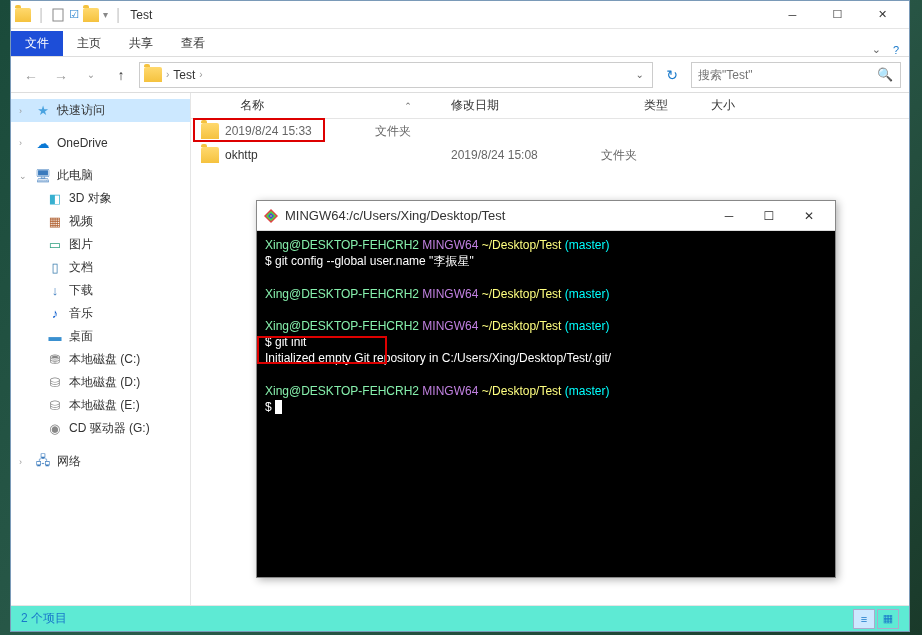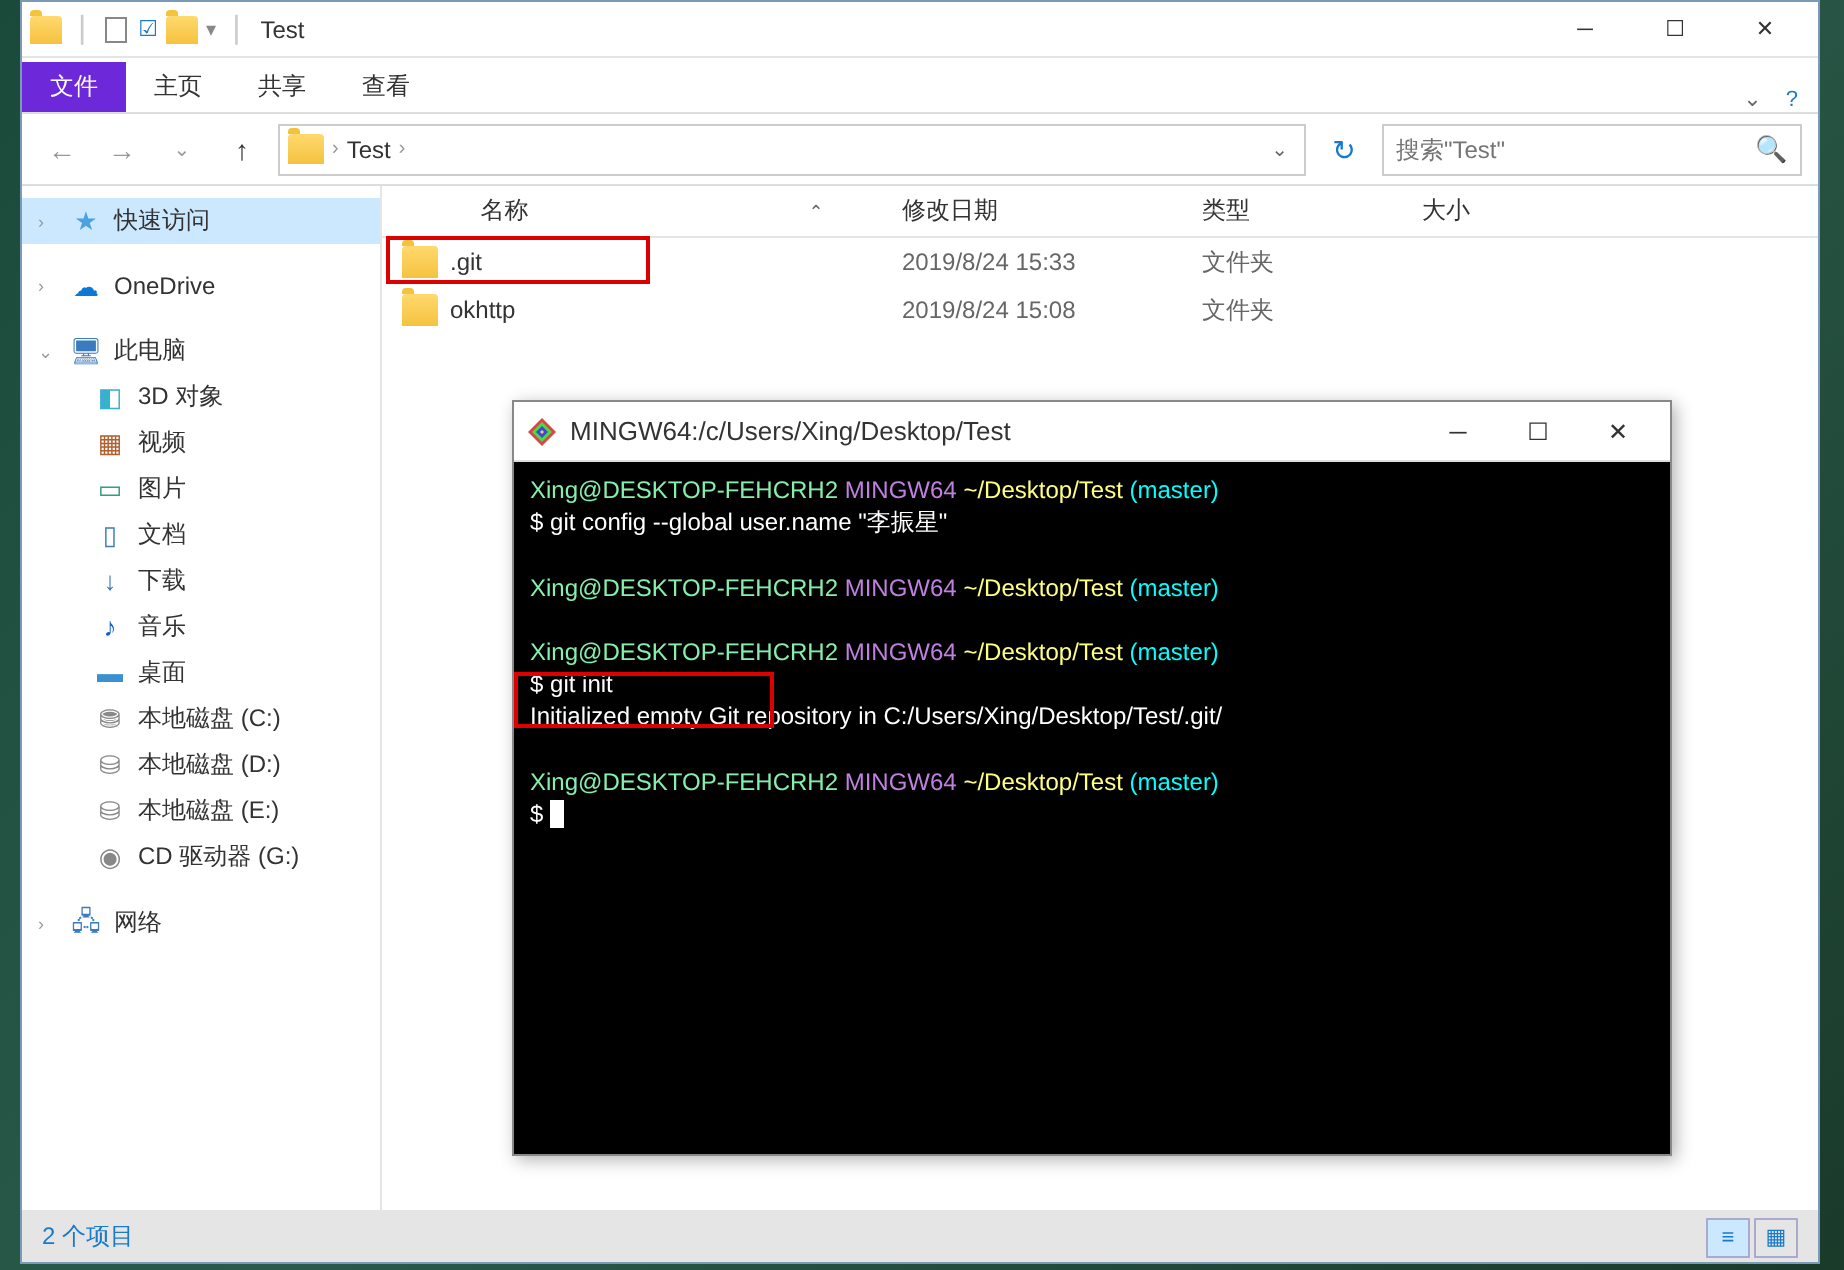--- a/index.html
+++ b/index.html
@@ -11,21 +11,21 @@
 .titlebar-icons { display: flex; align-items: center; gap: 4px; }
 .folder-icon-small { width: 16px; height: 14px; background: linear-gradient(#ffd96e, #f5c23e); border-radius: 2px 2px 0 0; position: relative; }
 .folder-icon-small::before { content: ''; position: absolute; top: -3px; left: 0; width: 6px; height: 3px; background: #f5c23e; border-radius: 2px 2px 0 0; }
 .sep { color: #ccc; margin: 0 4px; }
 .title-text { font-size: 12px; color: #333; margin-left: 6px; }
 .win-controls { margin-left: auto; display: flex; }
 .win-btn { width: 45px; height: 28px; display: flex; align-items: center; justify-content: center; font-size: 11px; color: #333; cursor: pointer; }
 
 .ribbon { height: 28px; background: #fff; display: flex; align-items: flex-end; border-bottom: 1px solid #ddd; }
 .ribbon-tab { padding: 4px 14px; font-size: 12px; color: #333; cursor: pointer; }
-.ribbon-tab.active { background: #6d28d9; color: #fff; }
+.ribbon-tab.active { background: #1d4ed8; color: #fff; }
 .ribbon-help { margin-left: auto; display: flex; align-items: center; padding: 0 10px; gap: 12px; }
 .ribbon-help span { font-size: 11px; color: #666; cursor: pointer; }
 
 .nav-bar { height: 36px; background: #fff; display: flex; align-items: center; padding: 4px 8px; gap: 6px; border-bottom: 1px solid #ddd; }
 .nav-arrow { width: 24px; height: 24px; display: flex; align-items: center; justify-content: center; color: #999; font-size: 14px; cursor: pointer; }
 .nav-arrow.enabled { color: #333; }
 .breadcrumb { flex: 1; height: 26px; border: 1px solid #ccc; display: flex; align-items: center; padding: 0 4px; gap: 4px; }
 .breadcrumb .folder-icon-small { width: 18px; height: 15px; }
 .breadcrumb-text { font-size: 12px; color: #333; }
 .breadcrumb-sep { color: #999; font-size: 10px; }
@@ -44,33 +44,33 @@
 .sb-icon { width: 16px; height: 16px; display: flex; align-items: center; justify-content: center; font-size: 13px; }
 .sidebar-item.header { padding-left: 12px; font-weight: normal; }
 .tree-chev { position: absolute; left: 8px; color: #999; font-size: 9px; }
 .sidebar-item.header { position: relative; padding-left: 24px; }
 
 .file-list { flex: 1; background: #fff; position: relative; }
 .list-header { display: flex; border-bottom: 1px solid #e5e5e5; height: 26px; align-items: center; padding-left: 10px; }
 .list-header-col { font-size: 12px; color: #333; cursor: pointer; }
 .col-name { width: 250px; text-align: center; }
 .col-date { width: 150px; }
-.col-type { width: 110px; }
+.col-type { width: 110px; text-align: center; }
 .col-size { width: 80px; }
 .sort-indicator { color: #666; font-size: 9px; margin-left: 140px; }
 
 .file-row { display: flex; align-items: center; height: 24px; padding-left: 10px; font-size: 12px; color: #333; cursor: pointer; }
 .file-row .file-icon { width: 18px; height: 16px; margin-right: 6px; }
 .file-row .fname { width: 226px; }
 .file-row .fdate { width: 150px; color: #666; }
 .file-row .ftype { width: 110px; color: #666; }
 
 .highlight-box { position: absolute; border: 2px solid #d00; pointer-events: none; }
 
-.status-bar { height: 26px; background: #e5e5e5; border-top: 1px solid #e5e5e5; display: flex; align-items: center; padding: 0 10px; font-size: 12px; color: #1979ca; gap: 28px; }
+.status-bar { height: 26px; background: #5eead4; border-top: 1px solid #e5e5e5; display: flex; align-items: center; padding: 0 10px; font-size: 12px; color: #1979ca; gap: 28px; }
 .view-toggles { margin-left: auto; display: flex; gap: 2px; }
 .view-toggle { width: 22px; height: 20px; border: 1px solid #aac; display: flex; align-items: center; justify-content: center; font-size: 11px; cursor: pointer; }
 .view-toggle.active { background: #cce8ff; }
 
 
 .terminal-window { position: absolute; top: 200px; left: 256px; width: 580px; height: 378px; background: #fff; border: 1px solid #888; display: flex; flex-direction: column; box-shadow: 2px 2px 8px rgba(0,0,0,0.3); }
 .term-titlebar { height: 30px; background: #fff; display: flex; align-items: center; padding: 0 6px; border-bottom: 1px solid #ddd; }
 .term-logo { width: 16px; height: 16px; margin-right: 6px; }
 .term-title { font-size: 13px; color: #333; flex: 1; }
 .term-controls { display: flex; }
@@ -234,21 +234,20 @@
 
     <div class="file-list">
       <div class="list-header">
         <div class="list-header-col col-name"><span>名称</span><span class="sort-indicator">⌃</span></div>
         <div class="list-header-col col-date">修改日期</div>
         <div class="list-header-col col-type">类型</div>
         <div class="list-header-col col-size">大小</div>
       </div>
       <div class="file-row">
         <div class="file-icon folder-icon-small"></div>
-        <span class="fname">.git</span>
         <span class="fdate">2019/8/24 15:33</span>
         <span class="ftype">文件夹</span>
       </div>
       <div class="file-row">
         <div class="file-icon folder-icon-small"></div>
         <span class="fname">okhttp</span>
         <span class="fdate">2019/8/24 15:08</span>
         <span class="ftype">文件夹</span>
       </div>
       <div class="highlight-box" style="top:25px; left:2px; width:132px; height:24px;"></div>

